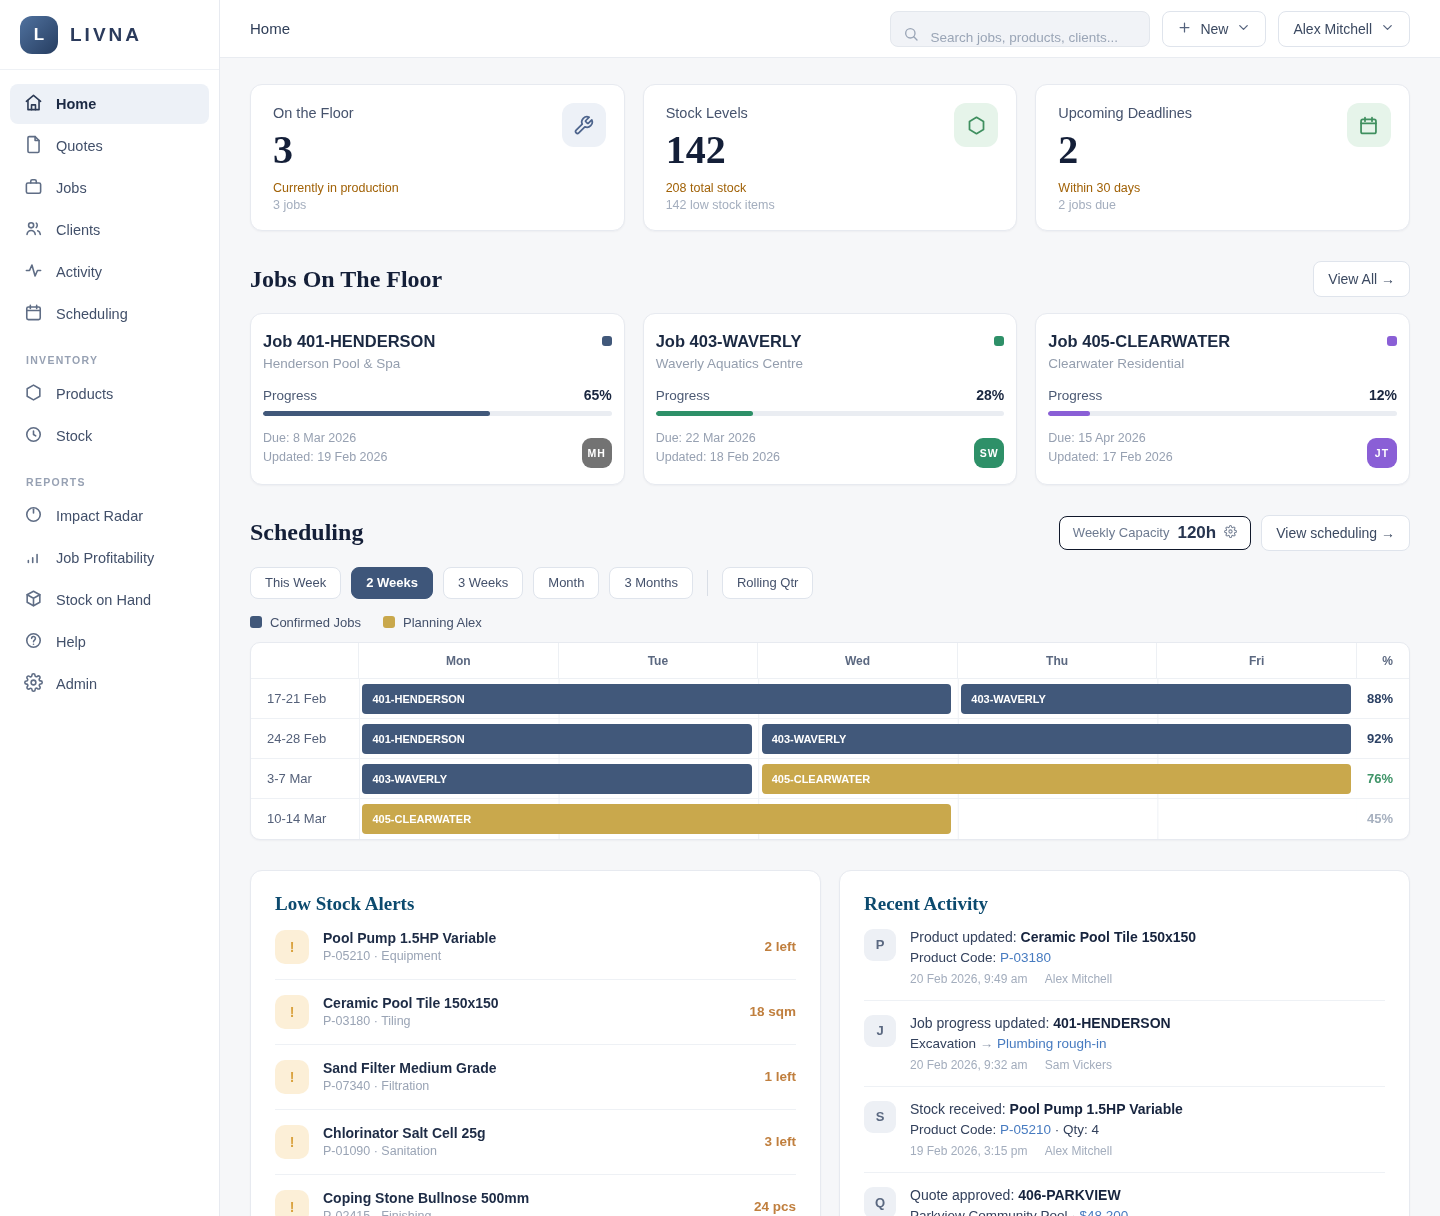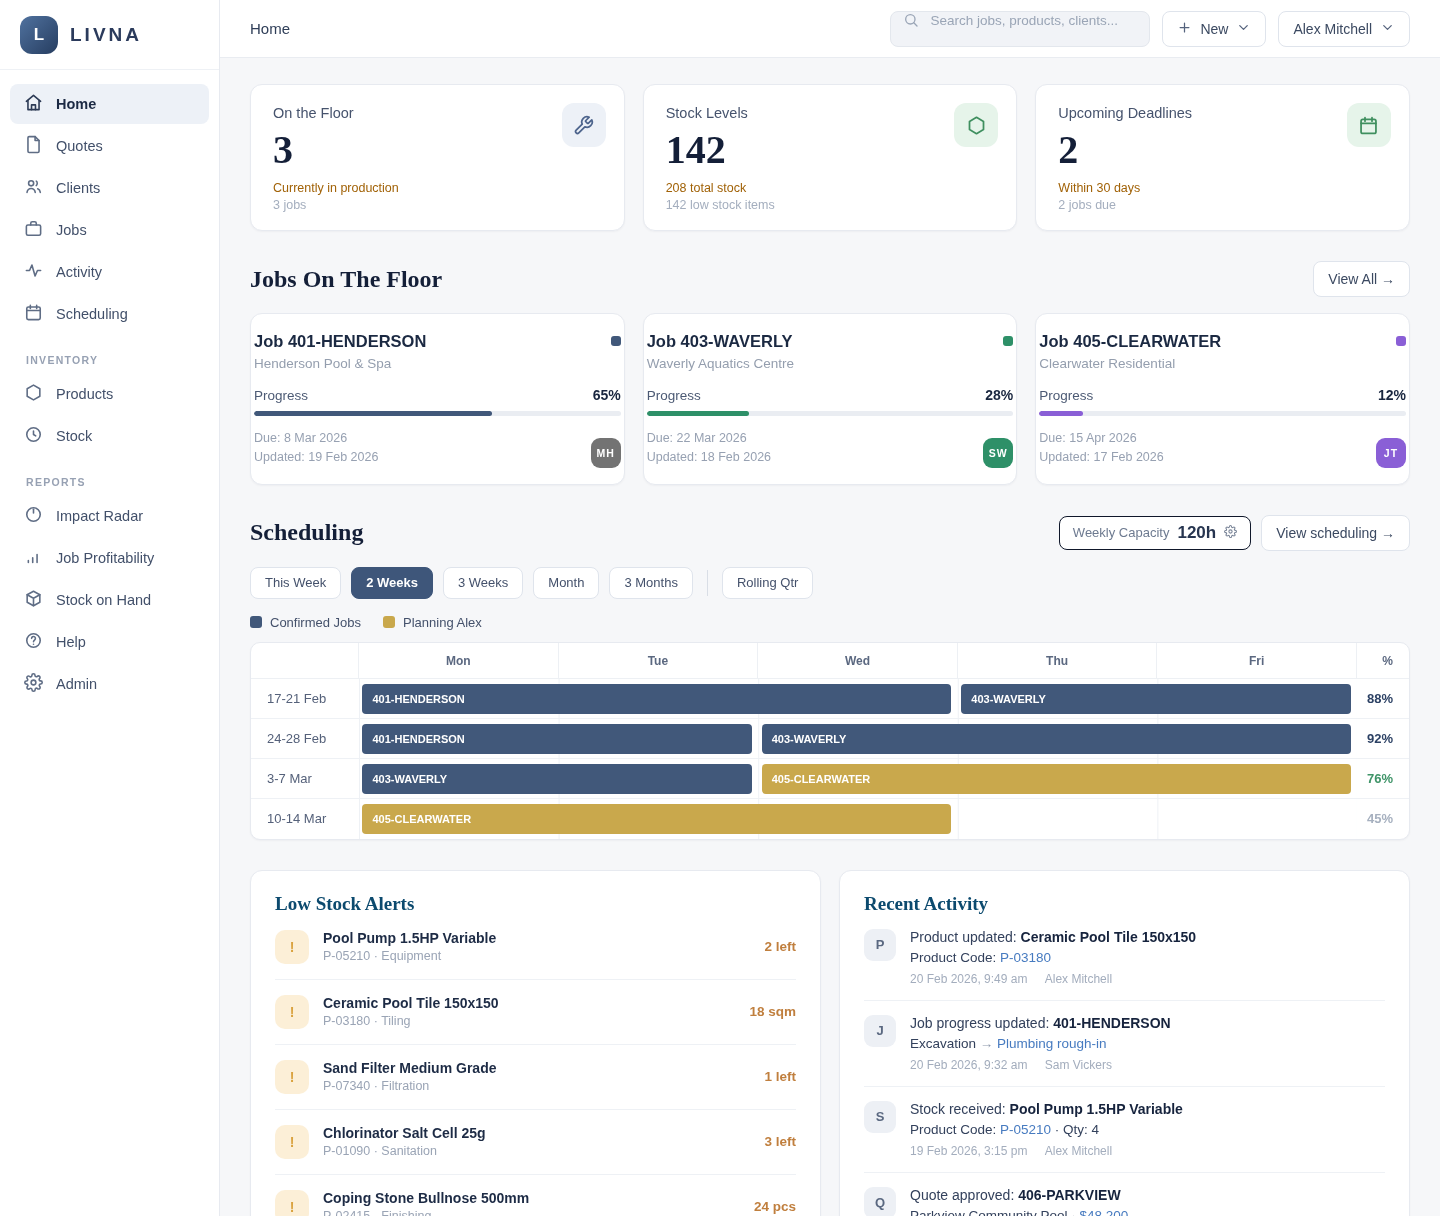--- a/index.html
+++ b/index.html
@@ -24,21 +24,21 @@
   .nav-item svg { width:19px; height:19px; color:#5f6d85; flex-shrink:0; }
   .nav-item.active { background:#edf1f7; color:#1c2a44; font-weight:700; }
   .nav-item.active svg { color:#2c3a55; }
 
   
   .main { flex:1; min-width:0; }
   .topbar { height:58px; background:#fff; border-bottom:1px solid #e9ecf1; display:flex; align-items:center;
     justify-content:space-between; padding:0 30px; }
   .breadcrumb { font-size:15px; color:#2f3e58; font-weight:500; }
   .topbar-right { display:flex; gap:12px; align-items:center; }
-  .searchbox { display:flex; align-items:flex-start; gap:9px; width:260px; height:36px; background:#f1f3f7;
+  .searchbox { display:flex; align-items:flex-end; gap:9px; width:260px; height:36px; background:#f1f3f7;
     border:1px solid #e3e7ed; border-radius:8px; padding:0 12px; }
   .searchbox svg { width:16px; height:16px; color:#9aa5b6; flex-shrink:0; }
   .searchbox input { border:none; background:transparent; outline:none; font-size:13.5px; color:#3c4a63; width:100%; font-family:inherit; }
   .searchbox input::placeholder { color:#9aa5b6; }
   .btn { display:inline-flex; align-items:center; gap:8px; height:36px; padding:0 14px; background:#fff;
     border:1px solid #dfe4ec; border-radius:8px; font-size:14px; color:#3b4961; cursor:pointer; font-family:inherit; }
   .btn svg { width:15px; height:15px; color:#55637d; }
 
   .content { padding:26px 30px 28px; }
 
@@ -54,21 +54,21 @@
     display:flex; align-items:center; justify-content:center; }
   .stat-icon svg { width:21px; height:21px; }
 
   
   .section-head { display:flex; align-items:center; justify-content:space-between; margin:30px 0 16px; }
   h2.serif { font-family:"Liberation Serif","DejaVu Serif",serif; font-size:24px; font-weight:700; color:#141f38; margin:0; }
   .head-right { display:flex; gap:10px; align-items:center; }
 
   
   .jobs-grid { display:grid; grid-template-columns:repeat(3,1fr); gap:18px; }
-  .job-card { padding:18px 3px 16px; }
+  .job-card { padding:18px 12px 16px; }
   .job-top { display:flex; justify-content:space-between; align-items:flex-start; }
   .job-title { font-size:16.5px; font-weight:700; color:#1b2942; }
   .job-dot { width:10px; height:10px; border-radius:3px; margin-top:4px; }
   .job-client { font-size:13.5px; color:#949eae; margin-top:5px; }
   .job-progress-row { display:flex; justify-content:space-between; align-items:center; margin-top:16px; }
   .job-progress-label { font-size:13.5px; color:#4c5a74; }
   .job-progress-pct { font-weight:700; color:#19263f; font-size:14px; }
   .job-track { height:5px; background:#eaedf2; border-radius:3px; margin-top:8px; overflow:hidden; }
   .job-fill { height:100%; border-radius:3px; }
   .job-bottom { display:flex; justify-content:space-between; align-items:flex-end; margin-top:13px; }
@@ -156,33 +156,33 @@
   </div>
         <div class="nav-item">
     <span><svg viewBox="0 0 24 24" fill="none" stroke="currentColor" stroke-width="2" stroke-linecap="round" stroke-linejoin="round">
               <path d="M14 2H6.5A1.5 1.5 0 005 3.5v17A1.5 1.5 0 006.5 22h11a1.5 1.5 0 001.5-1.5V7z"></path>
               <path d="M14 2v5h5"></path>
             </svg></span>
     <span>Quotes</span>
   </div>
         <div class="nav-item">
     <span><svg viewBox="0 0 24 24" fill="none" stroke="currentColor" stroke-width="2" stroke-linecap="round" stroke-linejoin="round">
+              <rect x="3" y="7.5" width="18" height="13" rx="2"></rect>
+              <path d="M8.5 7.5v-2a2 2 0 012-2h3a2 2 0 012 2v2"></path>
+            </svg></span>
+    <span>Jobs</span>
+  </div>
+        <div class="nav-item">
+    <span><svg viewBox="0 0 24 24" fill="none" stroke="currentColor" stroke-width="2" stroke-linecap="round" stroke-linejoin="round">
               <circle cx="9" cy="8" r="3.2"></circle>
               <path d="M3.8 19.5c.6-3.4 2.6-5 5.2-5s4.6 1.6 5.2 5"></path>
               <path d="M15.5 5.2c1.6.8 1.6 4.8 0 5.6"></path>
               <path d="M17.3 14.9c1.9.7 3 2.2 3.3 4.6"></path>
             </svg></span>
     <span>Clients</span>
-  </div>
-        <div class="nav-item">
-    <span><svg viewBox="0 0 24 24" fill="none" stroke="currentColor" stroke-width="2" stroke-linecap="round" stroke-linejoin="round">
-              <rect x="3" y="7.5" width="18" height="13" rx="2"></rect>
-              <path d="M8.5 7.5v-2a2 2 0 012-2h3a2 2 0 012 2v2"></path>
-            </svg></span>
-    <span>Jobs</span>
   </div>
         <div class="nav-item">
     <span><svg viewBox="0 0 24 24" fill="none" stroke="currentColor" stroke-width="2" stroke-linecap="round" stroke-linejoin="round">
               <path d="M3 12h4l3-7 4 14 3-7h4"></path>
             </svg></span>
     <span>Activity</span>
   </div>
         <div class="nav-item">
     <span><svg viewBox="0 0 24 24" fill="none" stroke="currentColor" stroke-width="2" stroke-linecap="round" stroke-linejoin="round">
               <rect x="3.5" y="5" width="17" height="16" rx="2"></rect>

